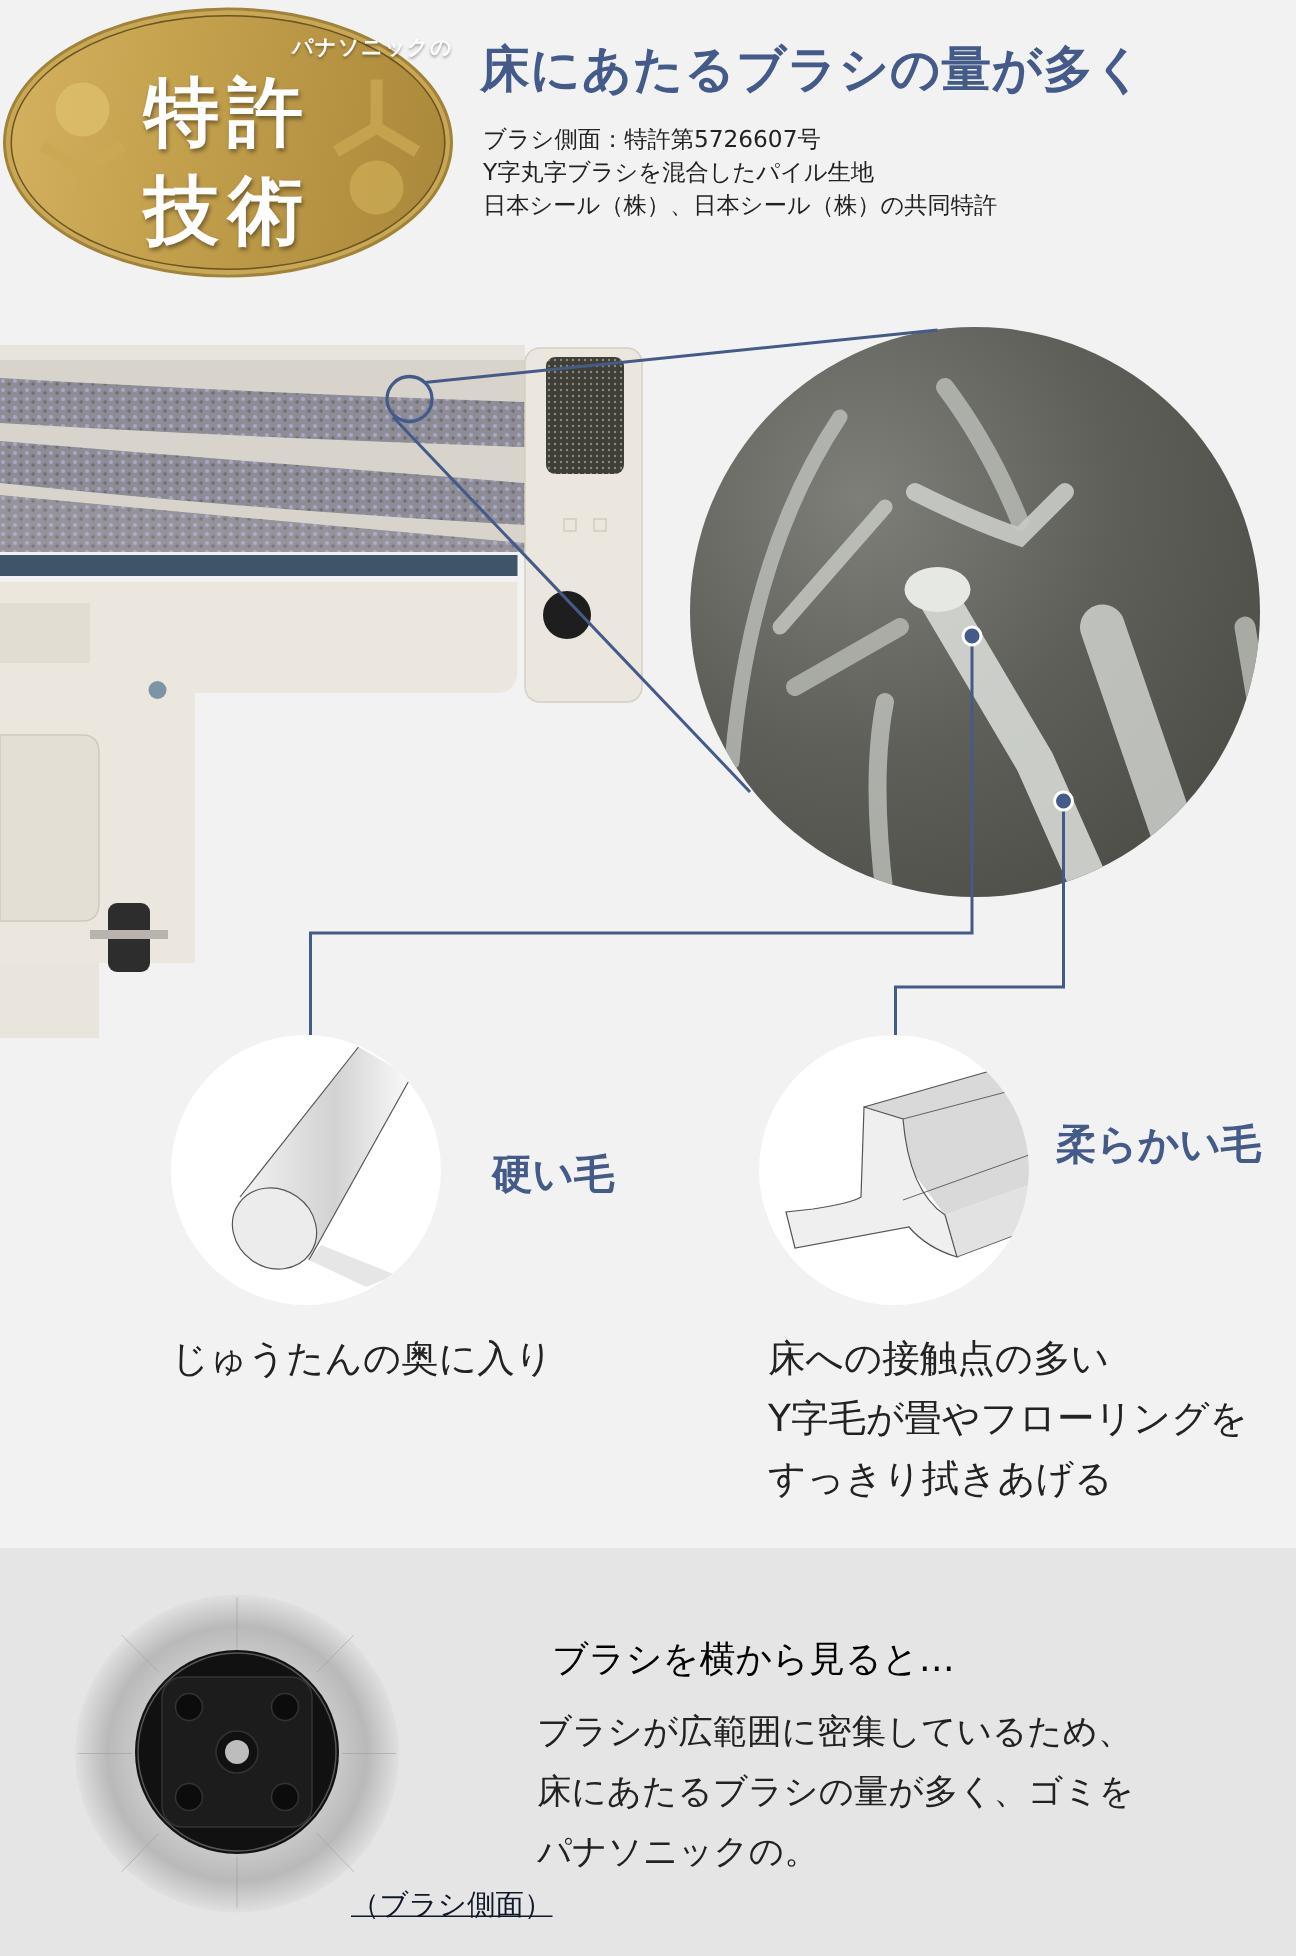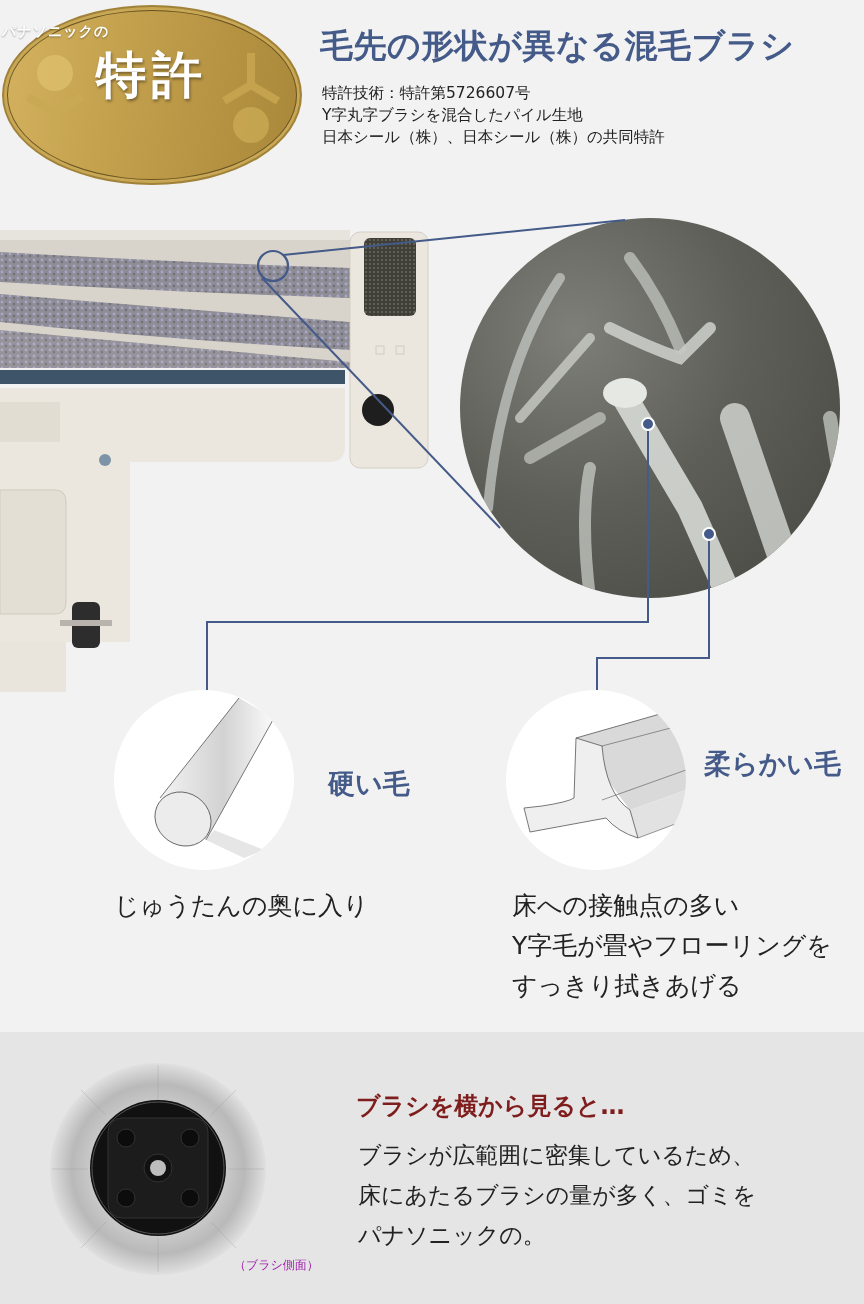--- a/index.html
+++ b/index.html
@@ -5,21 +5,21 @@
   * { box-sizing: border-box; margin: 0; padding: 0; }
   html, body { width: 864px; height: 1304px; overflow: hidden; }
   body { background: #f2f2f2; font-family: "DejaVu Sans", "Liberation Sans", sans-serif; color: #222; position: relative; }
 
   
   .badge { position: absolute; left: 2px; top: 5px; width: 300px; height: 180px; }
   .badge-oval { position: absolute; inset: 0; border-radius: 50%;
     background: linear-gradient(100deg, #d4b25f 0%, #c3a04c 40%, #a9873a 100%);
     border: 2px solid #a1823a; box-shadow: inset 0 0 0 3px #c8a855; }
   .badge-oval::after { content: ""; position: absolute; inset: 3px; border-radius: 50%; border: 1px solid #6b5423; }
-  .badge-top { position: absolute; top: 18px; left: 0; right: 0; text-align: left; color: #fff;
+  .badge-top { position: absolute; top: 18px; left: 0; right: 0; text-align: right; color: #fff;
     font-family: "DejaVu Serif", "Liberation Serif", serif; font-size: 14px; font-weight: bold; letter-spacing: 1px; text-shadow: 0 1px 2px rgba(0,0,0,.35); }
   .badge-main { position: absolute; left: 0; right: 0; text-align: center; color: #fff;
     font-family: Liberation Serif, serif; font-size: 50px; font-weight: bold; letter-spacing: 6px; text-shadow: 1px 2px 3px rgba(0,0,0,.4); line-height: 1; }
   .badge-l1 { top: 45px; }
   .badge-l2 { top: 110px; }
   .badge-sym { position: absolute; }
 
   
   .title { position: absolute; left: 320px; top: 24px; font-size: 33px; font-weight: bold; color: #445a88; white-space: nowrap; letter-spacing: 0.5px; }
   .sub { position: absolute; left: 322px; top: 82px; font-size: 15.5px; color: #222; line-height: 22px; white-space: nowrap; }
@@ -34,46 +34,47 @@
   .connector { position: absolute; left: 0; top: 0; width: 864px; height: 1304px; pointer-events: none; }
 
   
   .fiber-circle { position: absolute; width: 180px; height: 180px; border-radius: 50%; background: #fff; overflow: hidden; }
   .fiber-label { position: absolute; font-size: 27px; font-weight: bold; color: #445a88; line-height: 38px; white-space: nowrap; }
   .fiber-desc { position: absolute; font-size: 25px; color: #222; line-height: 40px; white-space: nowrap; }
 
   
   .band { position: absolute; left: 0; top: 1032px; width: 864px; height: 272px; background: #e5e5e5; }
   .side-brush { position: absolute; left: 46px; top: 1060px; width: 224px; height: 218px; }
-  .side-caption { position: absolute; left: 234px; top: 1257px; font-size: 12px; color: #a21caf; white-space: nowrap; }
-  .side-title { position: absolute; left: 356px; top: 1090px; font-size: 24px; font-weight: bold; color: #7f1d1d; white-space: nowrap; }
+  .side-caption { position: absolute; left: 234px; top: 1257px; font-size: 19px; color: #0f172a; white-space: nowrap; text-decoration: underline; }
+  .side-title { position: absolute; left: 368px; top: 1090px; font-size: 24px; font-weight: normal; color: #000000; white-space: nowrap; }
   .side-body { position: absolute; left: 358px; top: 1135px; font-size: 23px; color: #222; line-height: 40px; white-space: nowrap; }
 </style>
 </head>
 <body>
 
 <div class="badge">
   <div class="badge-oval"></div>
   <svg class="badge-sym" style="left:22px;top:46px" width="62" height="96" viewBox="0 0 62 96">
     <circle cx="31" cy="22" r="18" fill="#dcbd6a" opacity=".85"></circle>
     <path d="M4 46 L31 62 L58 46" stroke="#caa955" stroke-width="8" fill="none"></path>
     <path d="M31 60 L31 92" stroke="#caa955" stroke-width="8"></path>
   </svg>
   <svg class="badge-sym" style="left:218px;top:46px" width="62" height="96" viewBox="0 0 62 96">
     <path d="M31 2 L31 34" stroke="#c4a24e" stroke-width="8"></path>
     <path d="M4 50 L31 34 L58 50" stroke="#c4a24e" stroke-width="8" fill="none"></path>
     <circle cx="31" cy="74" r="18" fill="#c9a853" opacity=".85"></circle>
   </svg>
   <div class="badge-top">パナソニックの</div>
   <div class="badge-main badge-l1">特許</div>
-</div>
-
-<h1 class="title">毛先の形状が異なる混毛ブラシ</h1>
+  <div class="badge-main badge-l2">技術</div>
+</div>
+
+<h1 class="title">床にあたるブラシの量が多く</h1>
 <div class="sub">
-  <div>特許技術：特許第5726607号</div>
+  <div>ブラシ側面：特許第5726607号</div>
   <div>Y字丸字ブラシを混合したパイル生地</div>
   <div>日本シール（株）、日本シール（株）の共同特許</div>
 </div>
 
 <svg class="product" viewBox="0 0 440 470">
   <defs>
     <pattern id="pile" width="8" height="6" patternUnits="userSpaceOnUse">
       <rect width="8" height="6" fill="#8e8c95"></rect>
       <circle cx="2" cy="2" r="1.4" fill="#a9a7c8"></circle>
       <circle cx="6" cy="4" r="1.2" fill="#6f6e78"></circle>

